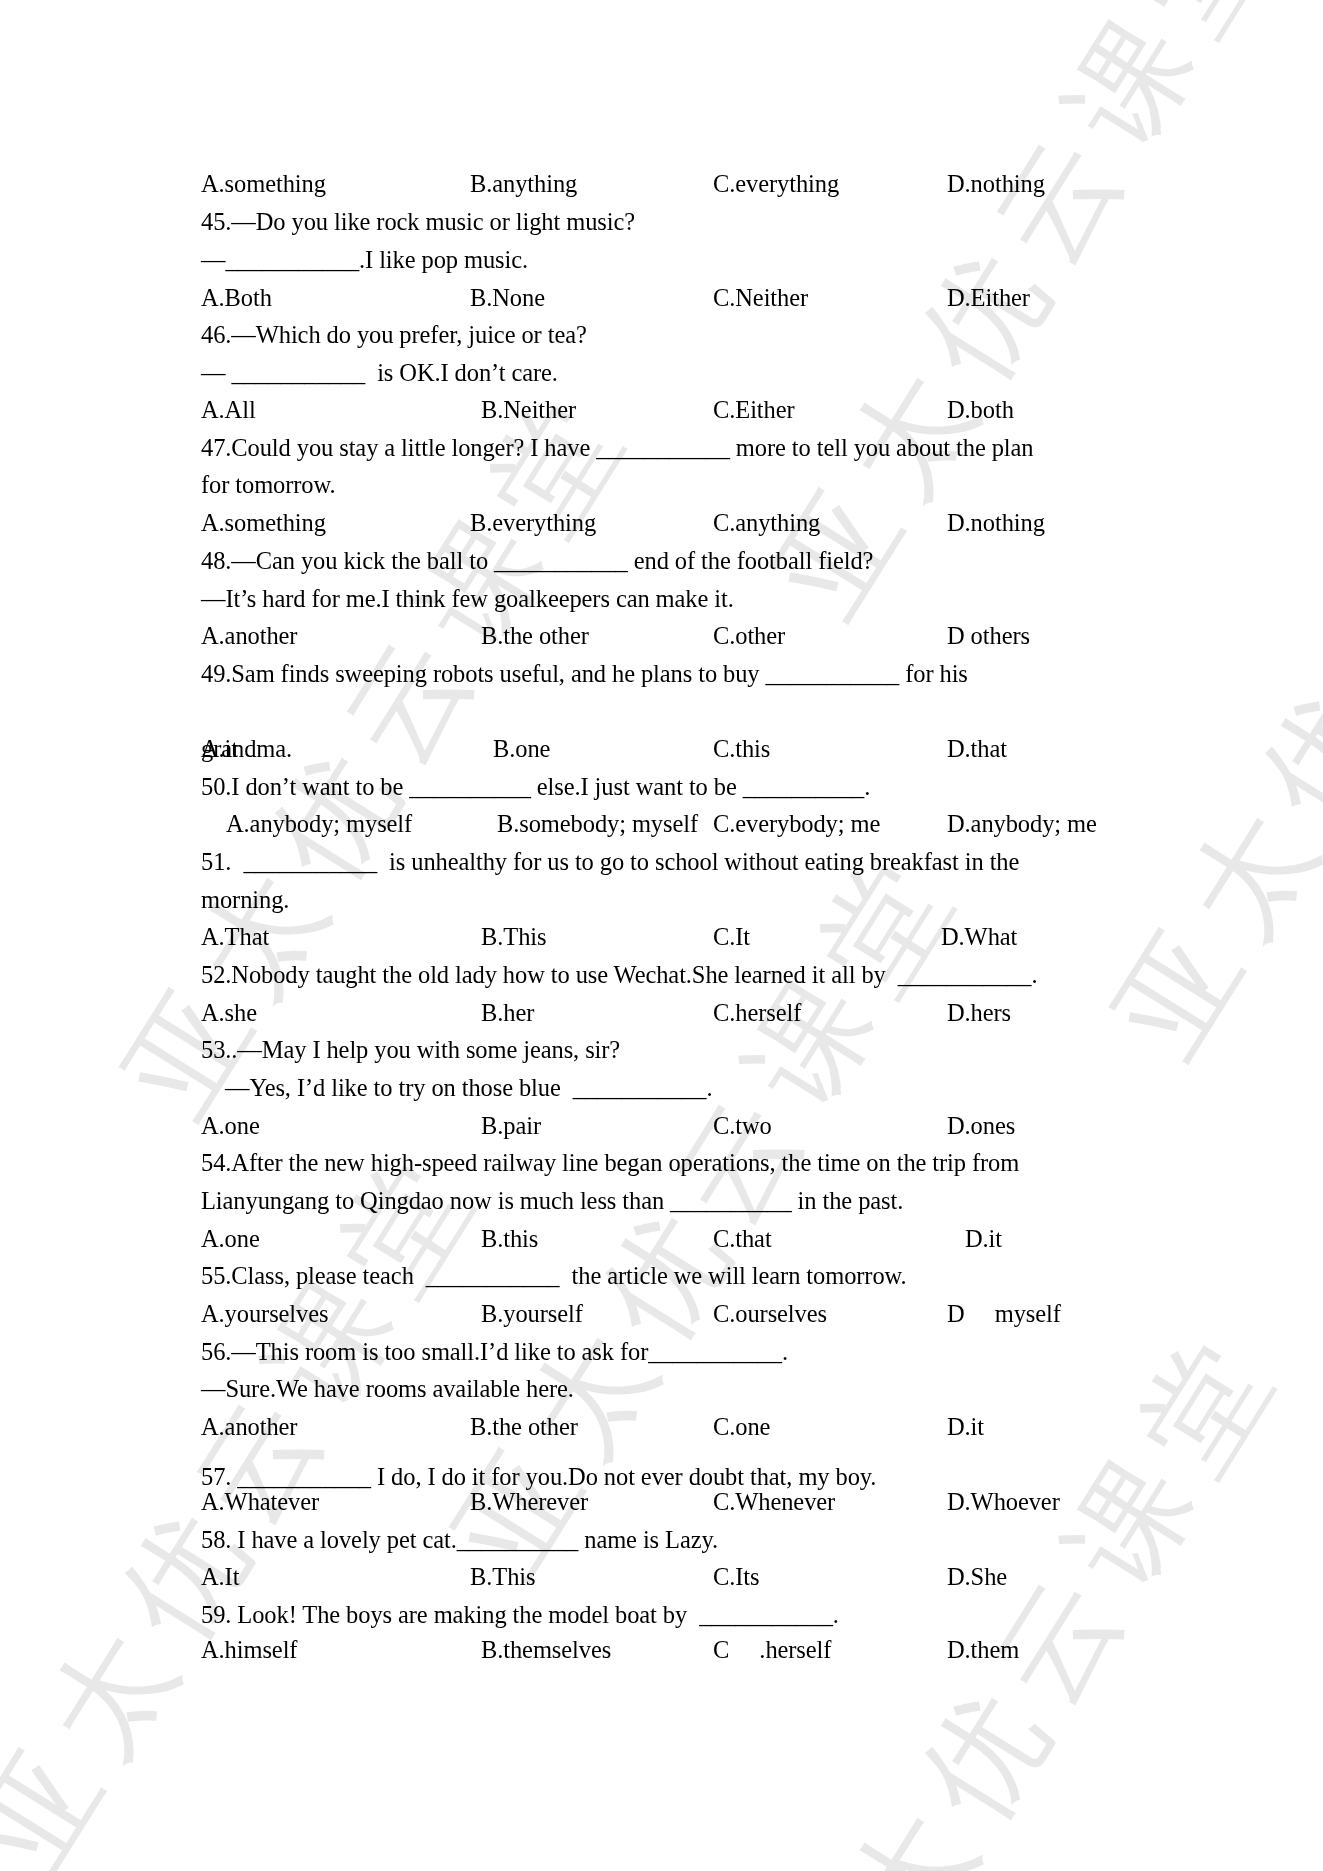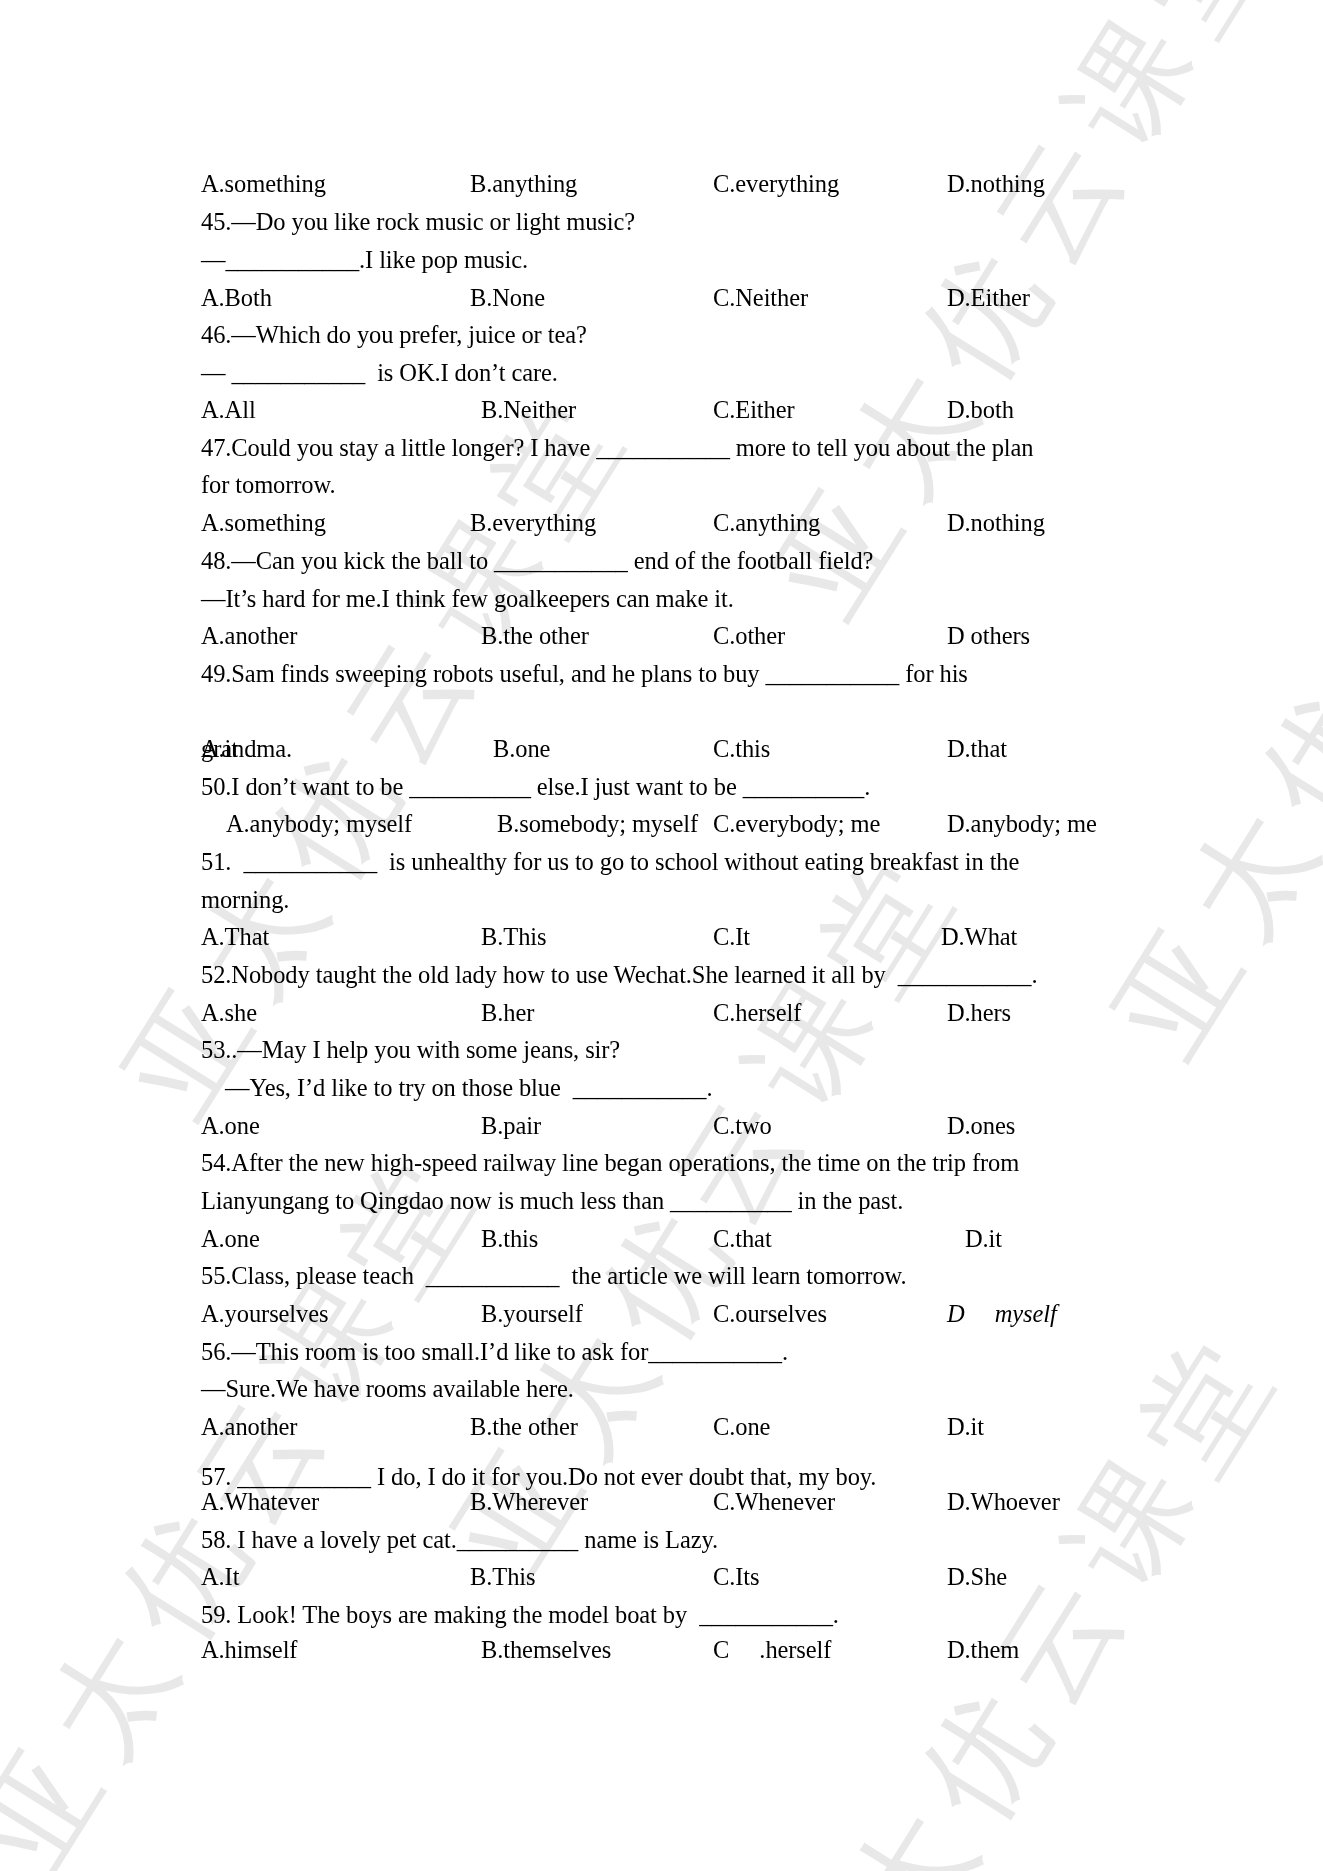--- a/index.html
+++ b/index.html
@@ -55,21 +55,21 @@
     <div class="line" style="top: 919px; width: 1000px;"><span class="opt" style="left: 0px;">A.That</span><span class="opt" style="left: 280px;">B.This</span><span class="opt" style="left: 512px;">C.It</span><span class="opt" style="left: 740px;">D.What</span></div>
     <div class="line" style="top: 957px;">52.Nobody taught the old lady how to use Wechat.She learned it all by  ___________.</div>
     <div class="line" style="top: 995px; width: 1000px;"><span class="opt" style="left: 0px;">A.she</span><span class="opt" style="left: 280px;">B.her</span><span class="opt" style="left: 512px;">C.herself</span><span class="opt" style="left: 746px;">D.hers</span></div>
     <div class="line" style="top: 1032px;">53..—May I help you with some jeans, sir?</div>
     <div class="line" style="top: 1070px;">    —Yes, I’d like to try on those blue  ___________.</div>
     <div class="line" style="top: 1108px; width: 1000px;"><span class="opt" style="left: 0px;">A.one</span><span class="opt" style="left: 280px;">B.pair</span><span class="opt" style="left: 512px;">C.two</span><span class="opt" style="left: 746px;">D.ones</span></div>
     <div class="line" style="top: 1145px;">54.After the new high-speed railway line began operations, the time on the trip from</div>
     <div class="line" style="top: 1183px;">Lianyungang to Qingdao now is much less than __________ in the past.</div>
     <div class="line" style="top: 1221px; width: 1000px;"><span class="opt" style="left: 0px;">A.one</span><span class="opt" style="left: 280px;">B.this</span><span class="opt" style="left: 512px;">C.that</span><span class="opt" style="left: 764px;">D.it</span></div>
     <div class="line" style="top: 1258px;">55.Class, please teach  ___________  the article we will learn tomorrow.</div>
-    <div class="line" style="top: 1296px; width: 1000px;"><span class="opt" style="left: 0px;">A.yourselves</span><span class="opt" style="left: 280px;">B.yourself</span><span class="opt" style="left: 512px;">C.ourselves</span><span class="opt" style="left: 746px; font-style: italic;">D     myself</span></div>
+    <div class="line" style="top: 1296px; width: 1000px;"><span class="opt" style="left: 0px;">A.yourselves</span><span class="opt" style="left: 280px;">B.yourself</span><span class="opt" style="left: 512px;">C.ourselves</span><span class="opt" style="left: 746px;">D     myself</span></div>
     <div class="line" style="top: 1334px;">56.—This room is too small.I’d like to ask for___________.</div>
     <div class="line" style="top: 1371px;">—Sure.We have rooms available here.</div>
     <div class="line" style="top: 1409px; width: 1000px;"><span class="opt" style="left: 0px;">A.another</span><span class="opt" style="left: 269px;">B.the other</span><span class="opt" style="left: 512px;">C.one</span><span class="opt" style="left: 746px;">D.it</span></div>
     <div class="line" style="top: 1446px; margin-top: 13px;">57. ___________ I do, I do it for you.Do not ever doubt that, my boy.</div>
     <div class="line" style="top: 1484px; width: 1000px;"><span class="opt" style="left: 0px;">A.Whatever</span><span class="opt" style="left: 269px;">B.Wherever</span><span class="opt" style="left: 512px;">C.Whenever</span><span class="opt" style="left: 746px;">D.Whoever</span></div>
     <div class="line" style="top: 1522px;">58. I have a lovely pet cat.__________ name is Lazy.</div>
     <div class="line" style="top: 1559px; width: 1000px;"><span class="opt" style="left: 0px;">A.It</span><span class="opt" style="left: 269px;">B.This</span><span class="opt" style="left: 512px;">C.Its</span><span class="opt" style="left: 746px;">D.She</span></div>
     <div class="line" style="top: 1597px;">59. Look! The boys are making the model boat by  ___________.</div>
     <div class="line" style="top: 1632px; width: 1000px;"><span class="opt" style="left: 0px;">A.himself</span><span class="opt" style="left: 280px;">B.themselves</span><span class="opt" style="left: 512px;">C     .herself</span><span class="opt" style="left: 746px;">D.them</span></div>
   </div>

